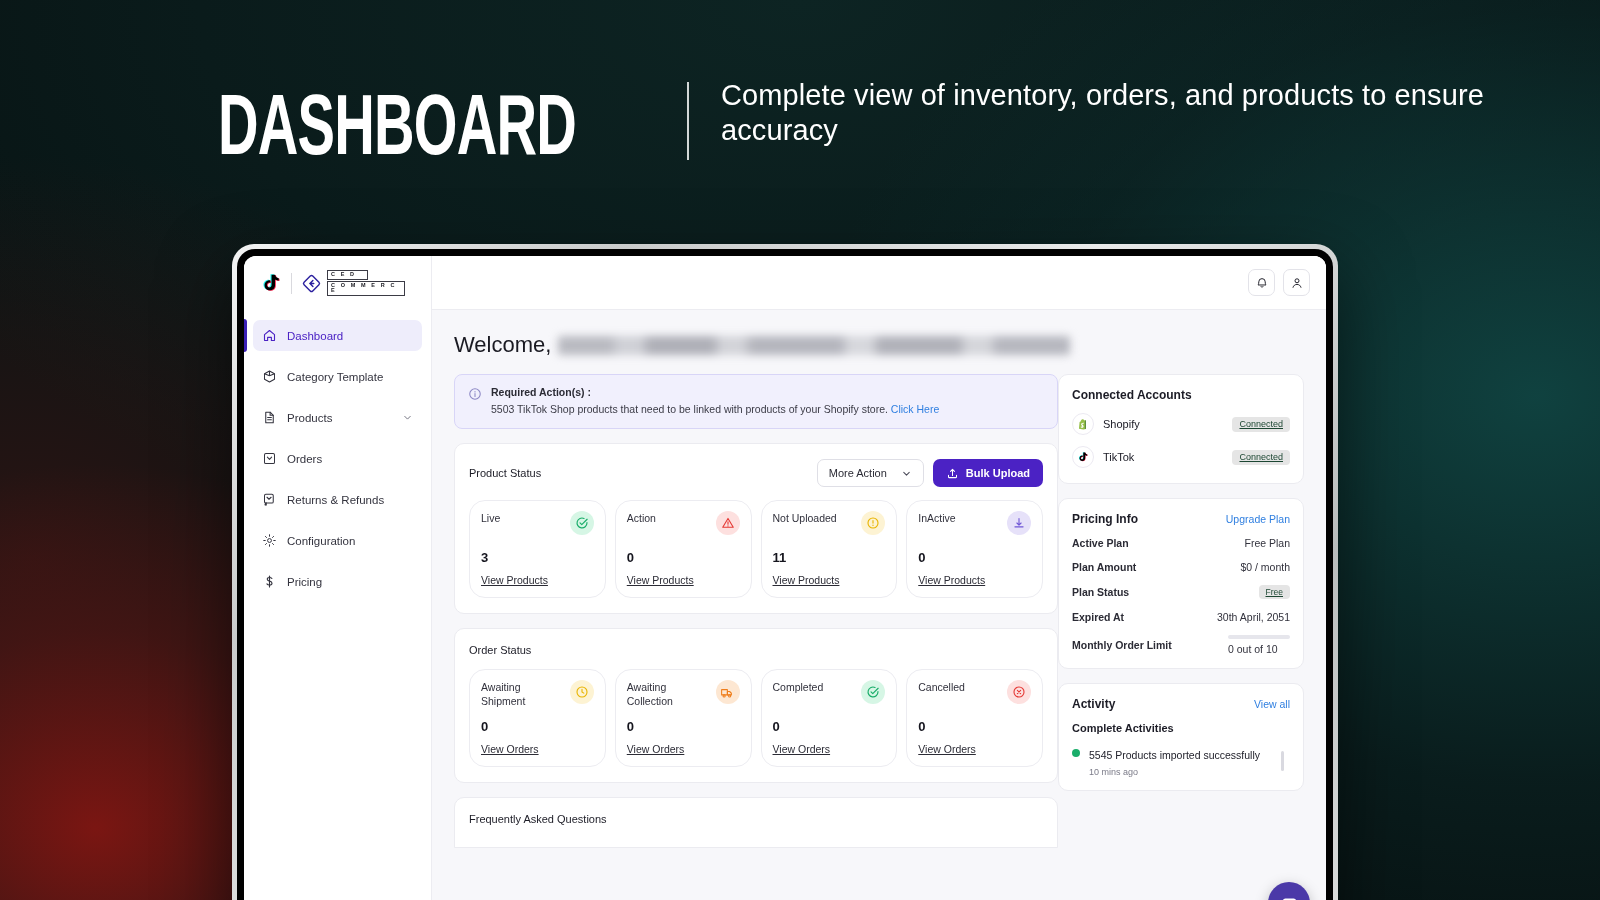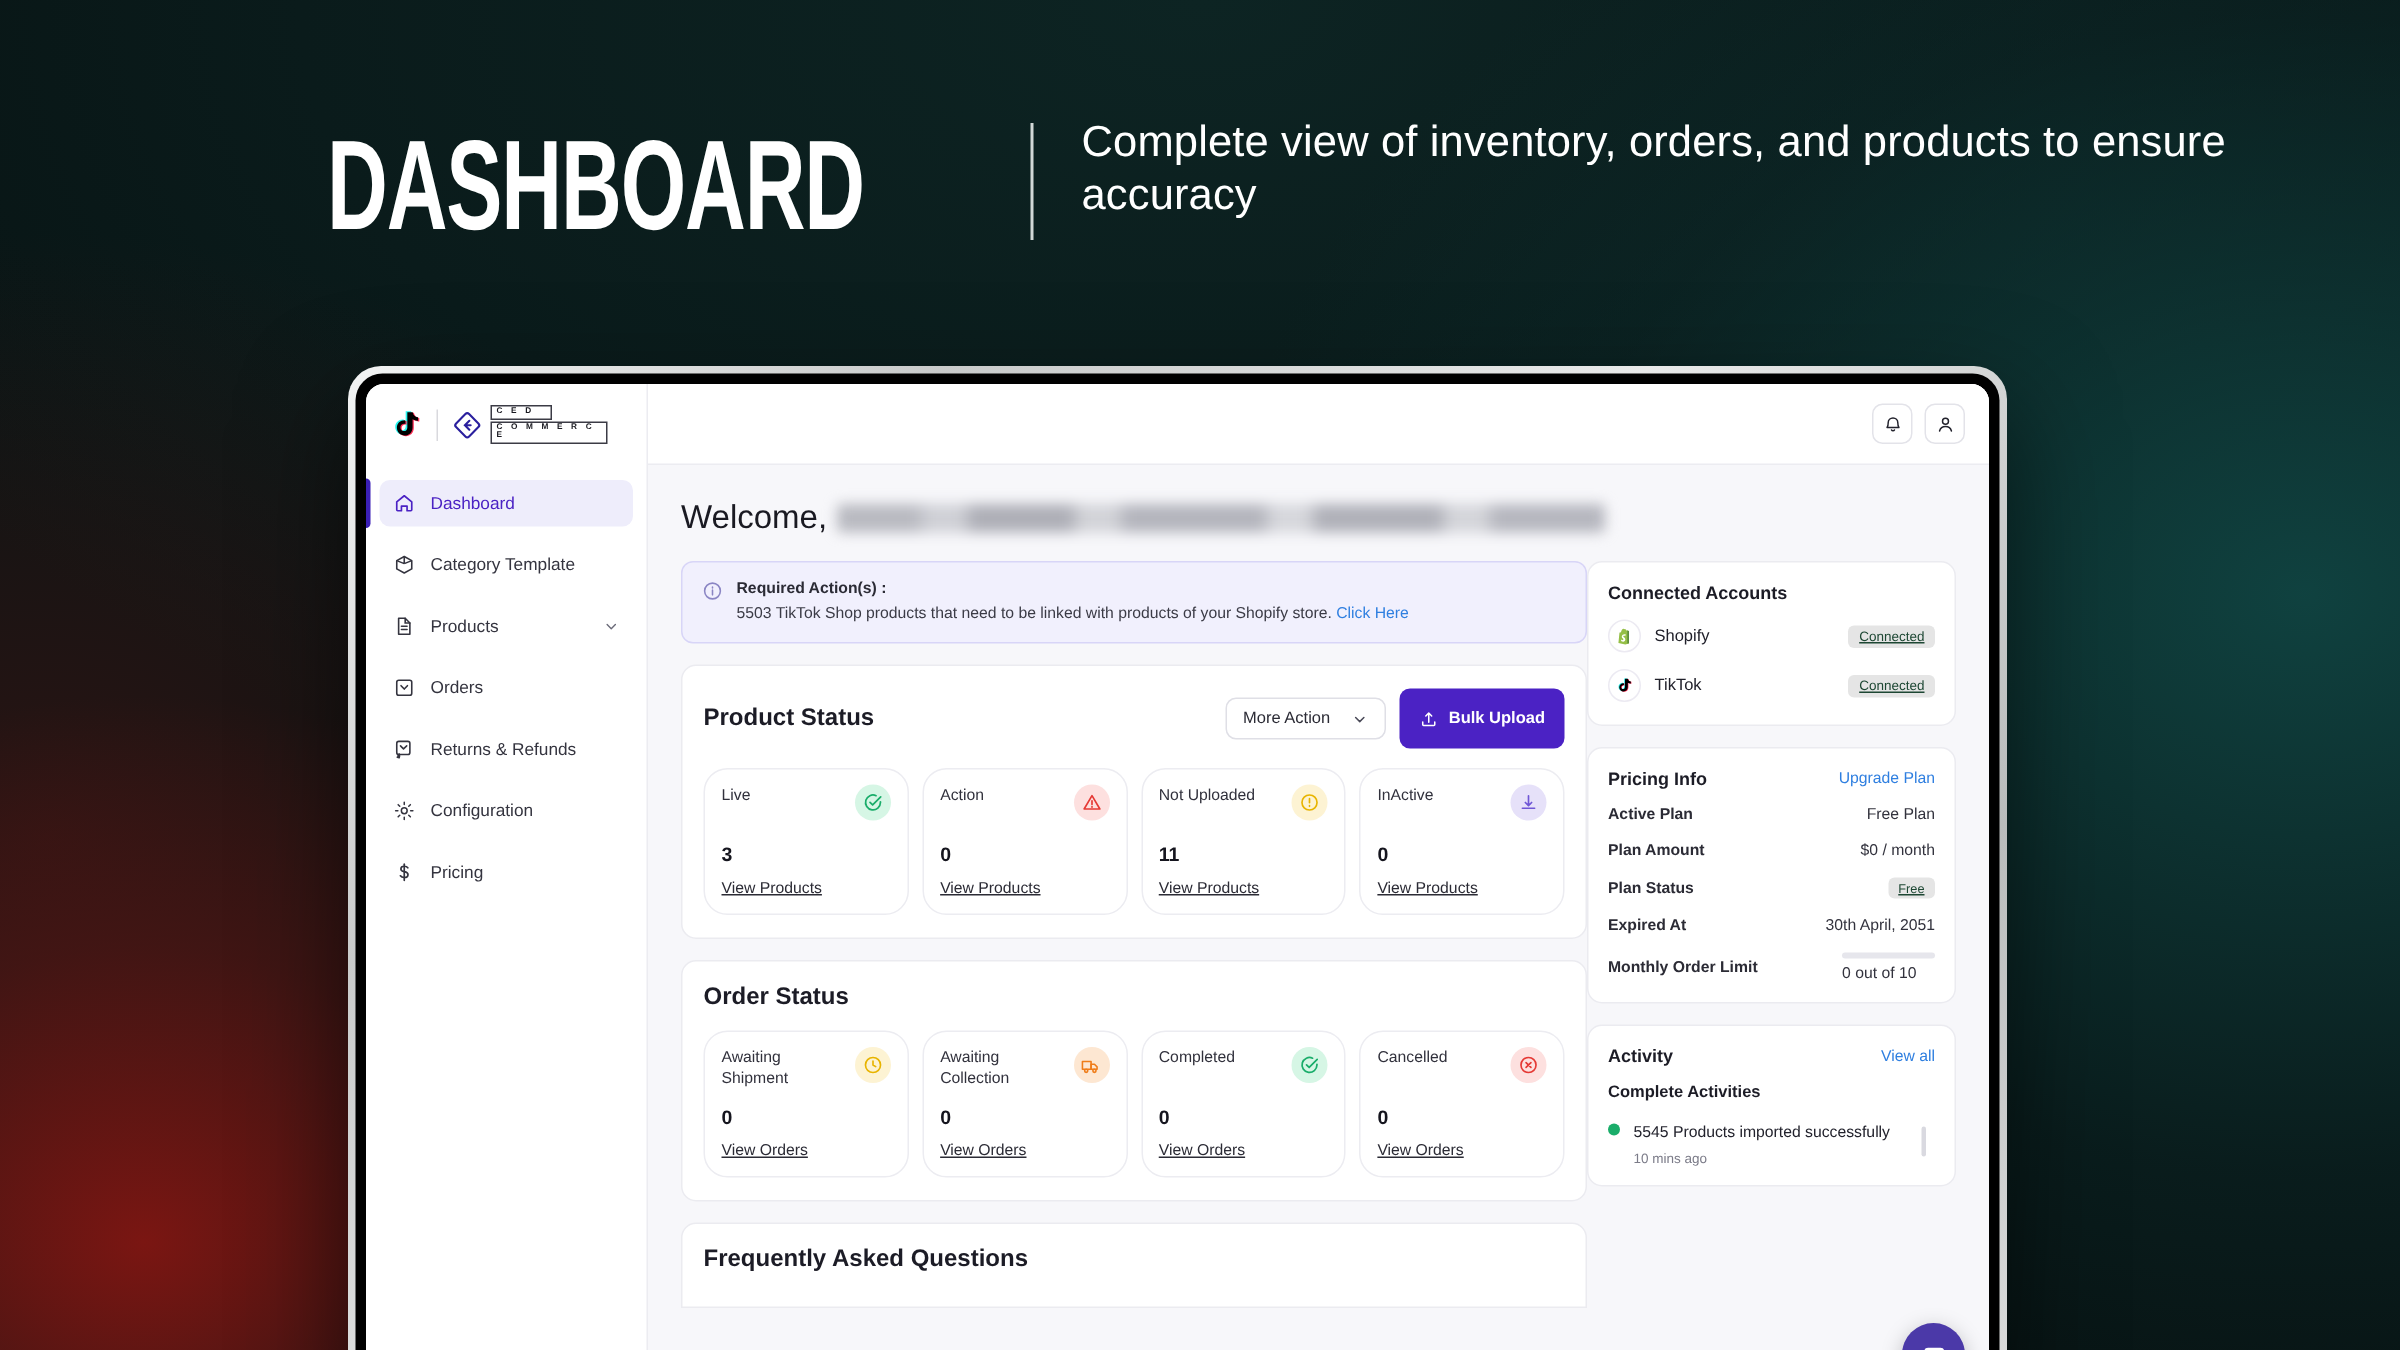--- a/index.html
+++ b/index.html
@@ -111,31 +111,31 @@
     background: #f1f0fd; border: 1px solid #d8d5f7; border-radius: 8px;
     padding: 11px 13px; display: flex; gap: 9px; margin-bottom: 14px;
   }
   .alert-ico { flex: 0 0 14px; margin-top: 1px; }
   .alert-t1 { font-size: 10.5px; font-weight: 700; color: #2b2b35; margin-bottom: 4px; }
   .alert-t2 { font-size: 10.5px; color: #3b3b46; line-height: 1.45; }
   .alert-link { color: #2f7fe0; text-decoration: none; cursor: pointer; }
 
   .panel { background: #fff; border: 1px solid #ebebf0; border-radius: 10px; padding: 15px 14px; margin-bottom: 14px; }
   .panel-head { display: flex; align-items: center; margin-bottom: 13px; }
-  .panel-title { font-size: 16px; font-weight: 700; color: #1c1c26; }
+  .panel-title { font-size: 11px; font-weight: 400; color: #1c1c26; }
   .panel-actions { margin-left: auto; display: flex; gap: 9px; align-items: center; }
   .btn-ghost {
     border: 1px solid #dfdfe6; background: #fff; border-radius: 7px;
     height: 28px; padding: 0 11px; font-size: 11px; color: #2b2b35;
     display: flex; align-items: center; gap: 14px; cursor: pointer;
     font-family: "Liberation Sans", sans-serif;
   }
   .btn-primary {
     background: #4b22c4; color: #fff; border: none; border-radius: 7px;
-    height: 40px; padding: 0 13px; font-size: 11px; font-weight: 700;
+    height: 28px; padding: 0 13px; font-size: 11px; font-weight: 700;
     display: flex; align-items: center; gap: 7px; cursor: pointer;
     font-family: "Liberation Sans", sans-serif;
   }
 
   .stat-grid { display: grid; grid-template-columns: repeat(4,1fr); gap: 9px; }
   .stat {
     border: 1px solid #ececf1; border-radius: 16px; padding: 10px 11px 11px 11px;
     display: flex; flex-direction: column; min-height: 98px;
   }
   .stat-top { display: flex; align-items: flex-start; justify-content: space-between; gap: 6px; }

